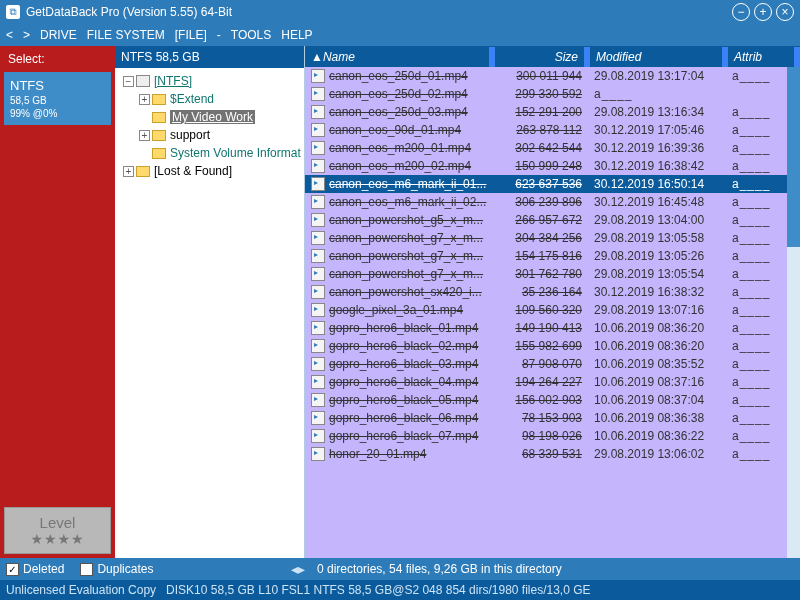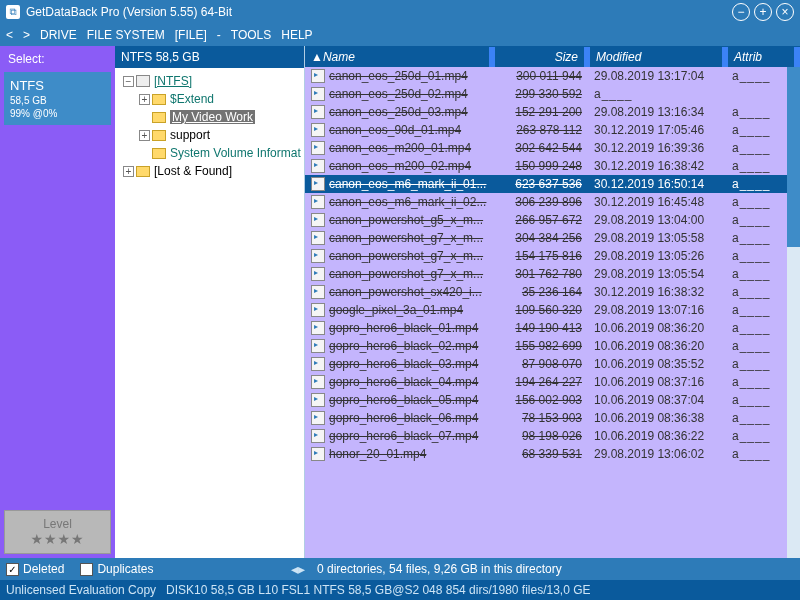--- a/index.html
+++ b/index.html
@@ -6,27 +6,27 @@
 body { width: 800px; height: 600px; overflow: hidden; background: #2D7BB8; user-select: none; }
 .window { width: 800px; height: 600px; display: flex; flex-direction: column; background: #2D7BB8; }
 .titlebar { height: 24px; display: flex; align-items: center; padding: 0 6px; color: #fff; }
 .titlebar .icon { width: 14px; height: 14px; background: #fff; border-radius: 2px; margin-right: 6px; display:inline-flex; align-items:center; justify-content:center; color:#2D7BB8; font-size:10px;}
 .titlebar .title { flex: 1; font-size: 12px; }
 .titlebar .winbtn { width: 18px; height: 18px; border: 1.5px solid #fff; border-radius: 50%; margin-left: 4px; display:flex; align-items:center; justify-content:center; color:#fff; font-size:12px; line-height:1; cursor:pointer;}
 .menubar { height: 22px; display: flex; align-items: center; padding: 0 6px; color: #fff; gap: 10px; }
 .menubar span { cursor: pointer; }
 .menubar .arrow { font-size: 12px; }
 .content { flex: 1; display: flex; min-height: 0; }
-.leftpanel { width: 115px; background: #8b5cf6; color: #fff; display: flex; flex-direction: column; }
+.leftpanel { width: 115px; background: #b91c1c; color: #fff; display: flex; flex-direction: column; }
 .leftpanel .selectlabel { padding: 6px 8px 4px; font-size: 12px; }
 .drivebox { background: #3E8CC8; margin: 2px 4px; padding: 6px; color:#fff;}
 .drivebox .dname { font-size: 13px; }
 .drivebox .dsub { font-size: 10px; margin-top:2px;}
 .levelbox { margin-top:auto; background:#b8b8b8; margin:4px; padding:6px 4px; text-align:center; border:1px solid #999; }
-.levelbox .lbl { color:#777; font-size:12px; }
+.levelbox .lbl { color:#777; font-size:15px; }
 .levelbox .stars { color:#777; font-size:14px; letter-spacing:1px; }
 .middle { flex: 1; display: flex; min-height:0; background:#fff; }
 .treepane { width: 190px; background:#fff; border-right:1px solid #b0cde4; display:flex; flex-direction:column; }
 .treehead { background:#0A5A9C; color:#fff; padding:4px 6px; font-size:12px; }
 .treebody { flex:1; overflow:hidden; padding:4px 2px; font-size:12px; }
 .treenode { display:flex; align-items:center; height:18px; white-space:nowrap; }
 .treenode .expander { width:11px; height:11px; border:1px solid #888; text-align:center; line-height:9px; font-size:10px; color:#555; margin-right:2px; cursor:pointer; }
 .treenode .noexp { width:11px; margin-right:2px; }
 .treenode .foldicon { width:14px; height:11px; background:#ffd96b; border:1px solid #c9a227; margin-right:4px; }
 .treenode .driveicon { width:14px; height:12px; background:#eee; border:1px solid #888; margin-right:4px; }

